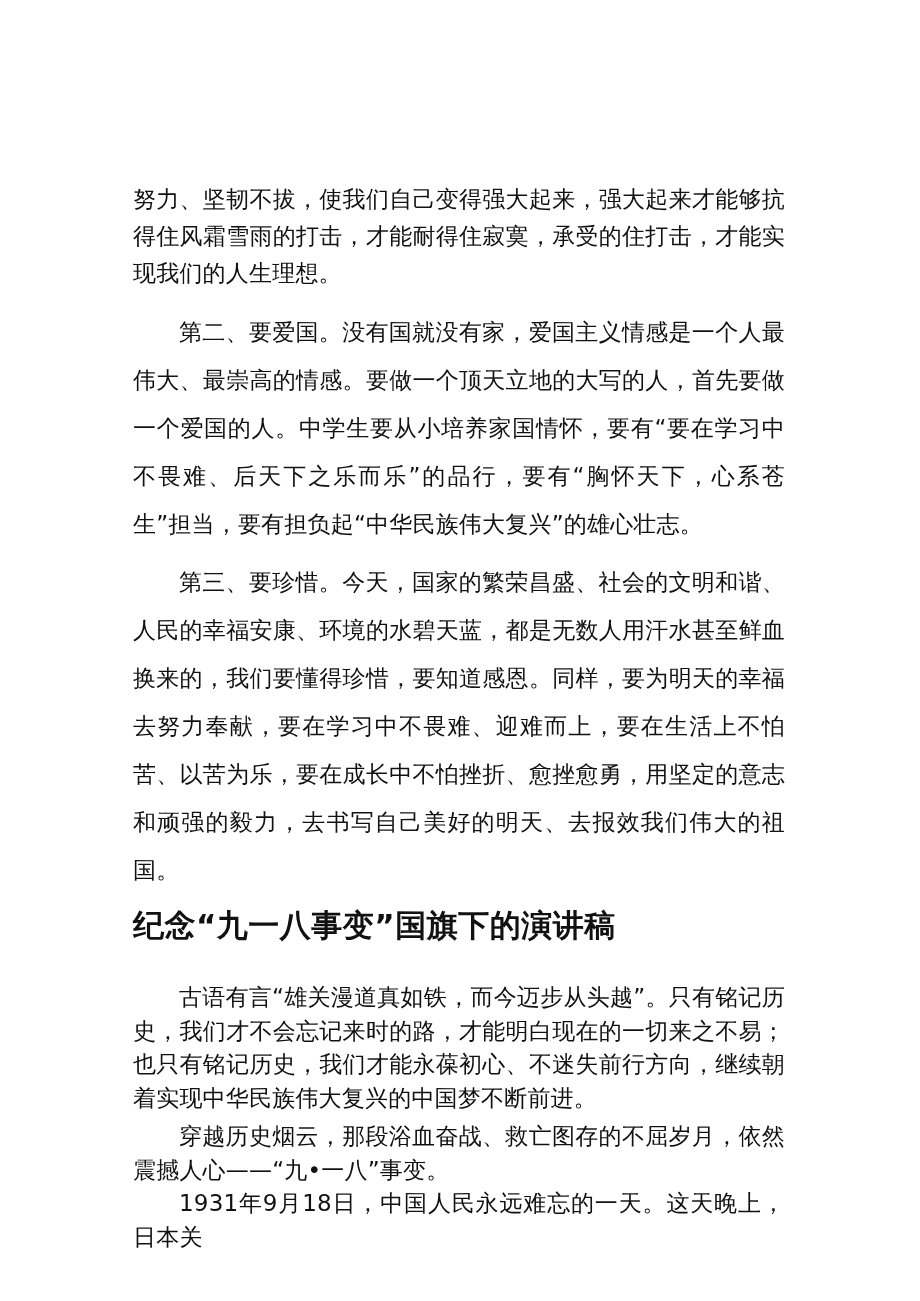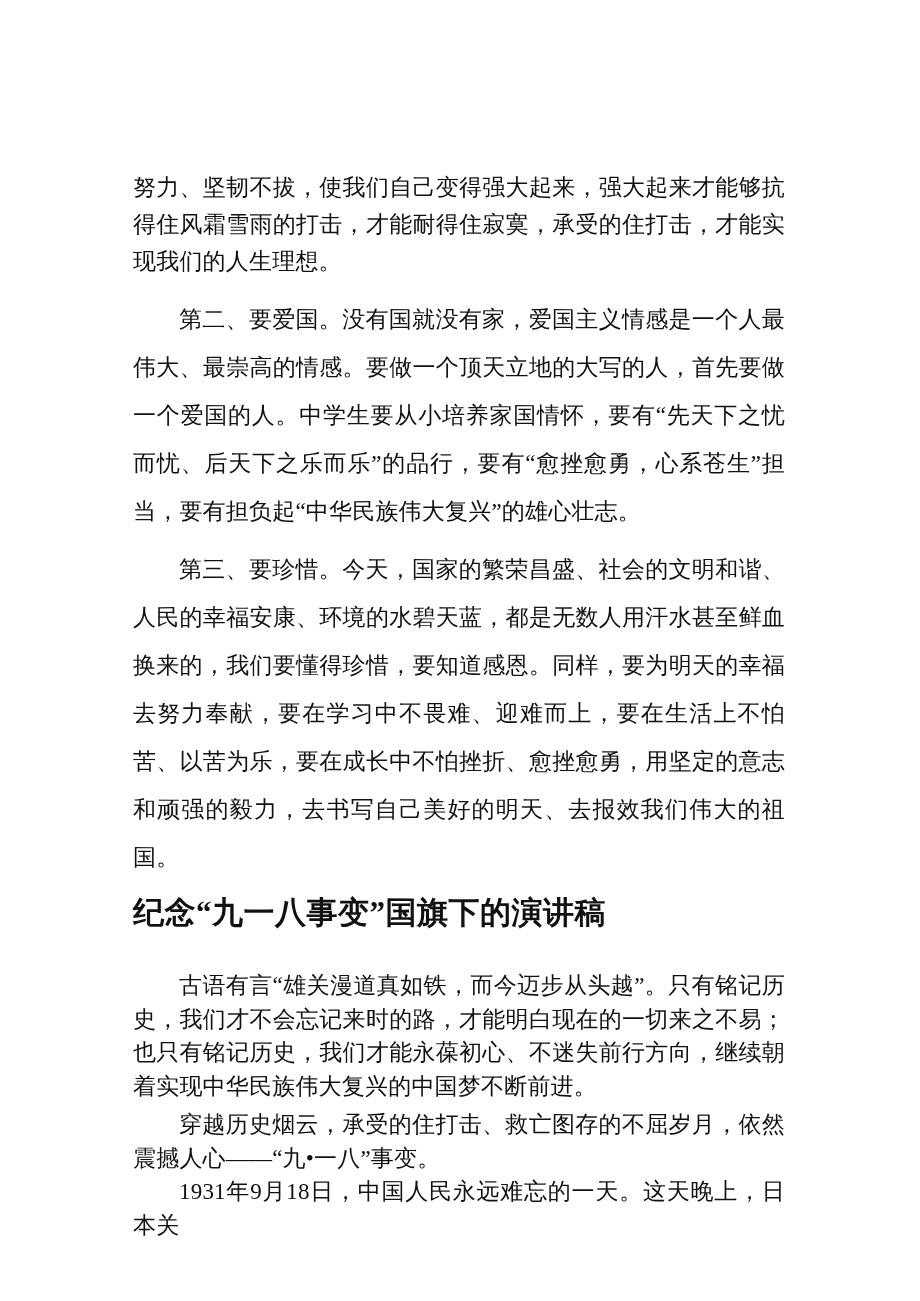--- a/index.html
+++ b/index.html
@@ -11,23 +11,22 @@
       width: 920px;
       height: 1301px;
       position: relative;
       overflow: hidden;
       font-family: "DejaVu Sans", "Liberation Sans", sans-serif;
       color: #111111;
     }
     .page {
       position: absolute;
       left: 133px;
-      top: 169px;
+      top: 181px;
       width: 652px;
-      font-family: Liberation Serif, serif;
     }
     .para {
       font-size: 23px;
       margin: 0;
       text-align: justify;
       text-align-last: left;
       word-break: break-all;
       letter-spacing: 0.2px;
     }
     .para.indent { text-indent: 46px; }
@@ -45,19 +44,19 @@
     }
     #p4 { margin-top: 33px; }
     #p5 { margin-top: 5px; }
     #p6 { }
   </style>
 </head>
 <body>
 
 <div class="page">
   <p id="p1" class="para loose">努力、坚韧不拔，使我们自己变得强大起来，强大起来才能够抗得住风霜雪雨的打击，才能耐得住寂寞，承受的住打击，才能实现我们的人生理想。</p>
-  <p id="p2" class="para indent wide">第二、要爱国。没有国就没有家，爱国主义情感是一个人最伟大、最崇高的情感。要做一个顶天立地的大写的人，首先要做一个爱国的人。中学生要从小培养家国情怀，要有“先天下之忧而忧、后天下之乐而乐”的品行，要有“愈挫愈勇，心系苍生”担当，要有担负起“中华民族伟大复兴”的雄心壮志。</p>
+  <p id="p2" class="para indent wide">第二、要爱国。没有国就没有家，爱国主义情感是一个人最伟大、最崇高的情感。要做一个顶天立地的大写的人，首先要做一个爱国的人。中学生要从小培养家国情怀，要有“要在学习中不畏难、后天下之乐而乐”的品行，要有“胸怀天下，心系苍生”担当，要有担负起“中华民族伟大复兴”的雄心壮志。</p>
   <p id="p3" class="para indent wide">第三、要珍惜。今天，国家的繁荣昌盛、社会的文明和谐、人民的幸福安康、环境的水碧天蓝，都是无数人用汗水甚至鲜血换来的，我们要懂得珍惜，要知道感恩。同样，要为明天的幸福去努力奉献，要在学习中不畏难、迎难而上，要在生活上不怕苦、以苦为乐，要在成长中不怕挫折、愈挫愈勇，用坚定的意志和顽强的毅力，去书写自己美好的明天、去报效我们伟大的祖国。</p>
   <h1 class="title">纪念“九一八事变”国旗下的演讲稿</h1>
   <p id="p4" class="para indent tight">古语有言“雄关漫道真如铁，而今迈步从头越”。只有铭记历史，我们才不会忘记来时的路，才能明白现在的一切来之不易；也只有铭记历史，我们才能永葆初心、不迷失前行方向，继续朝着实现中华民族伟大复兴的中国梦不断前进。</p>
-  <p id="p5" class="para indent tight">穿越历史烟云，承受的住打击、救亡图存的不屈岁月，依然震撼人心——“九•一八”事变。</p>
+  <p id="p5" class="para indent tight">穿越历史烟云，那段浴血奋战、救亡图存的不屈岁月，依然震撼人心——“九•一八”事变。</p>
   <p id="p6" class="para indent tight">1931年9月18日，中国人民永远难忘的一天。这天晚上，日本关</p>
 </div>
 
 </body></html>

